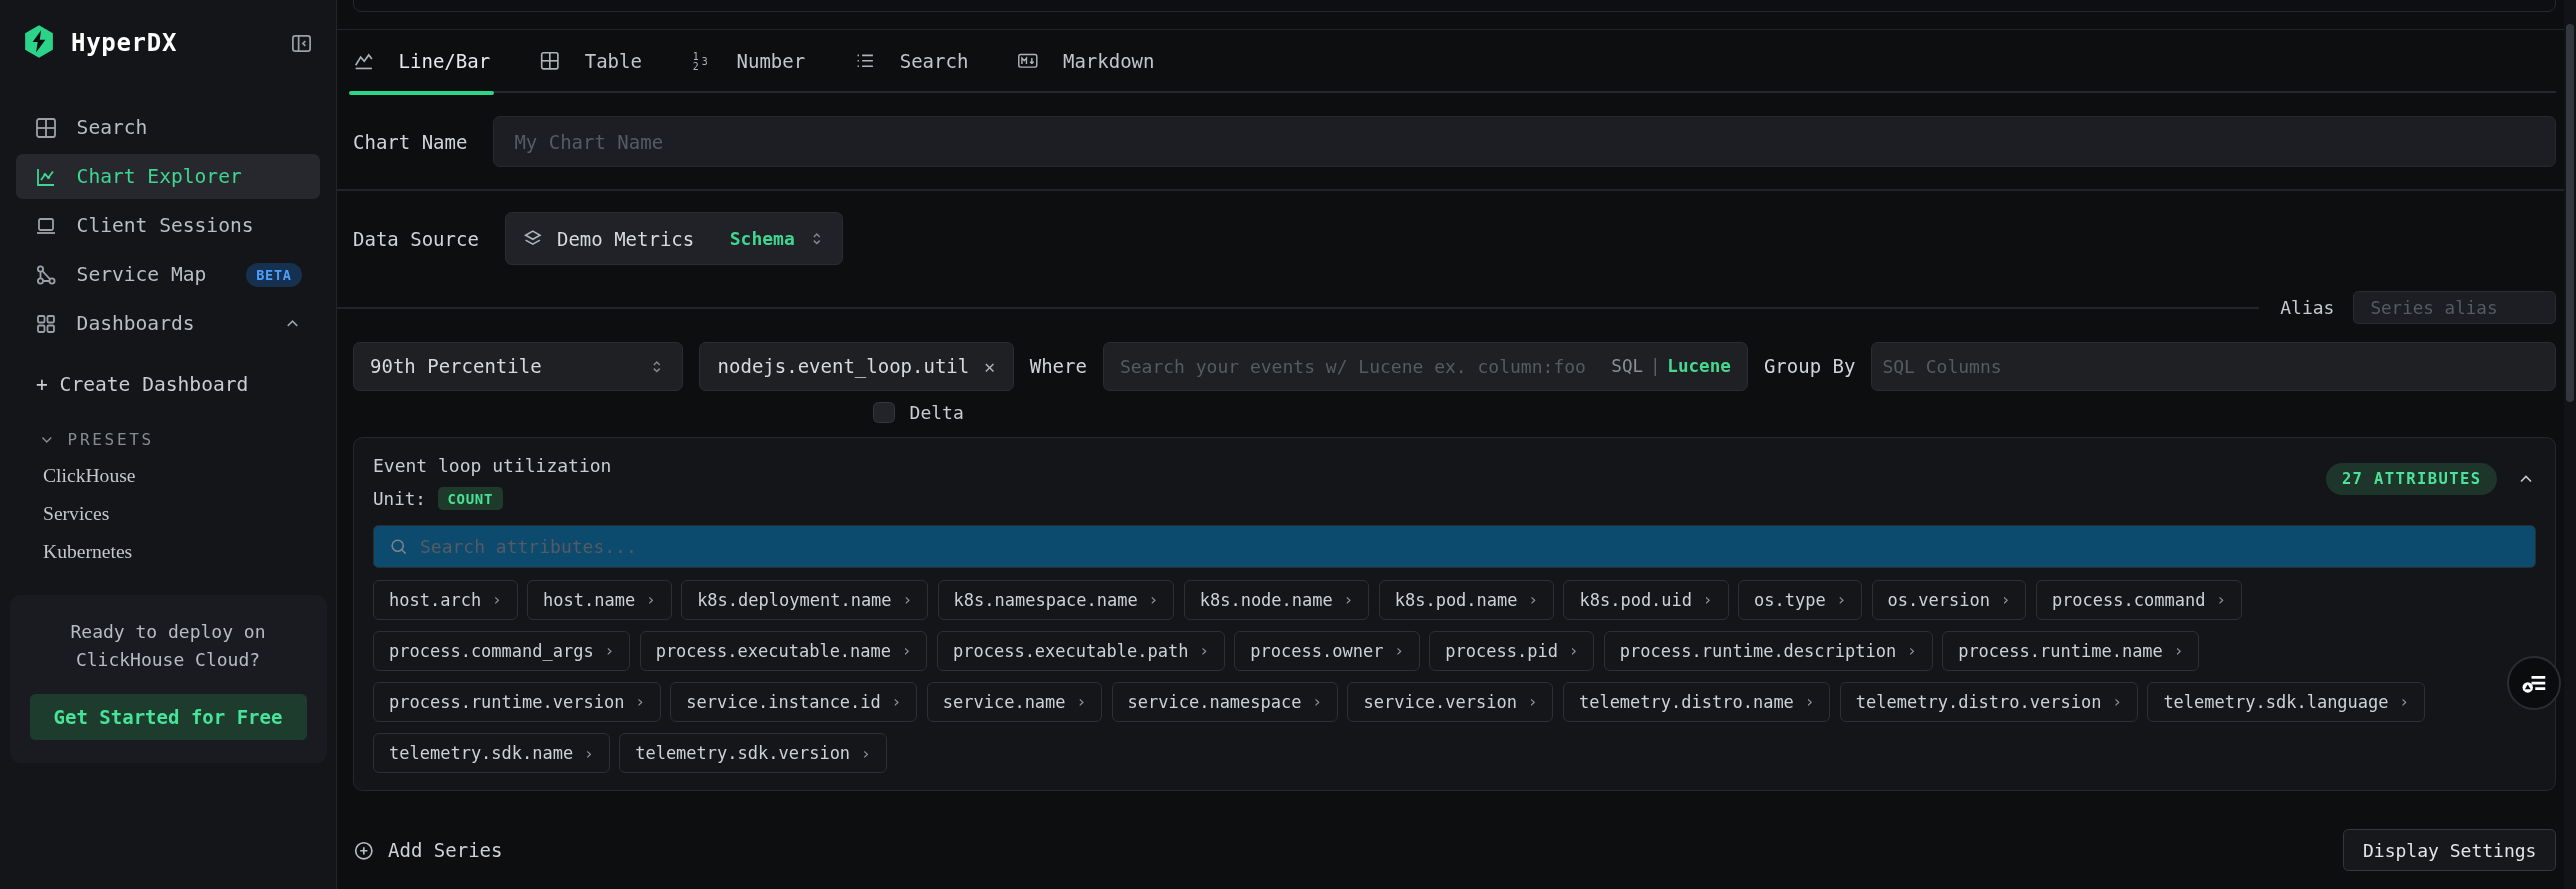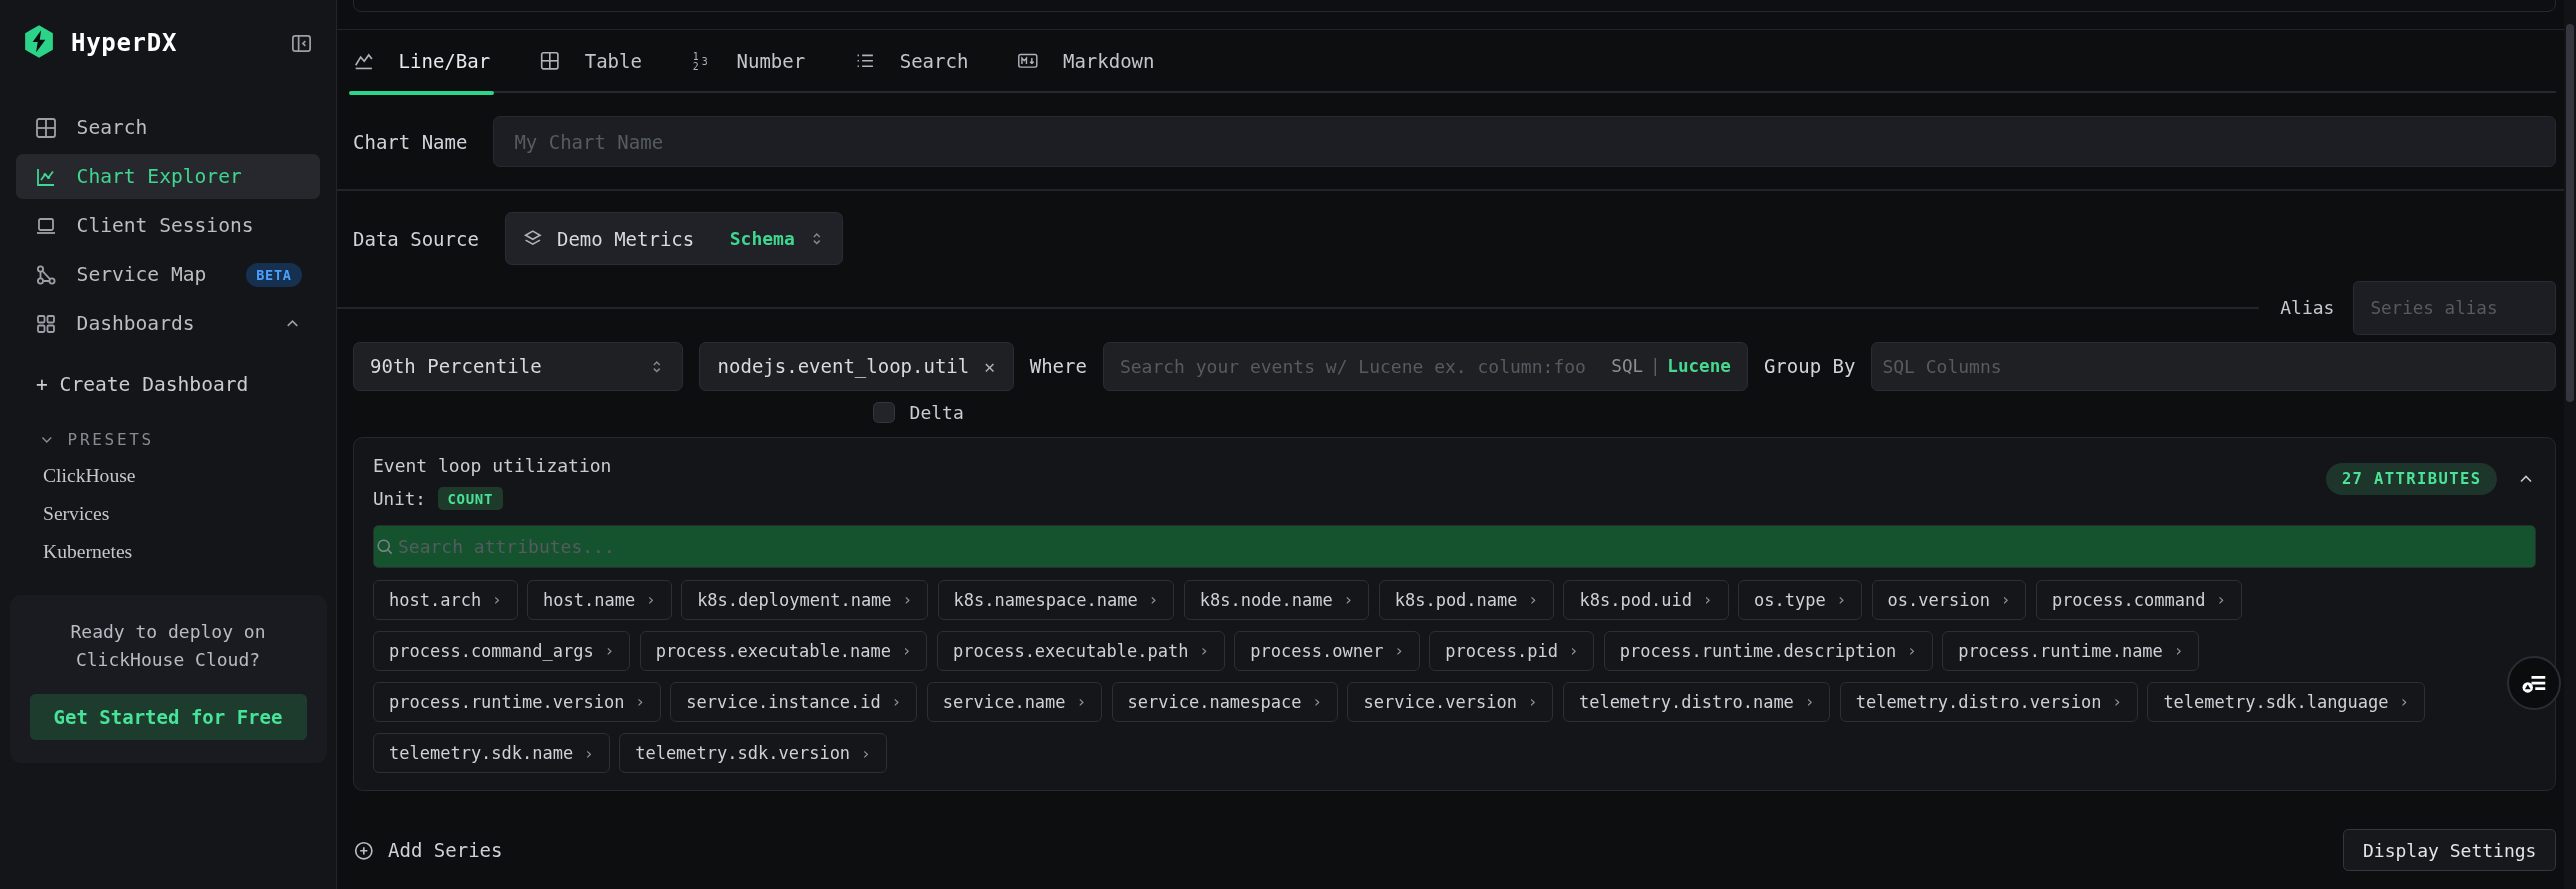--- a/index.html
+++ b/index.html
@@ -101,21 +101,21 @@
   .ds-select .licon { display: flex; color: #aeb3ba; }
   .ds-select .licon svg { width: 21.6px; height: 21.6px; }
   .schema-link { margin-left: auto; color: #3fd68f; font-weight: bold; font-size: 18px; }
   .updown { display: flex; color: #85898f; }
   .updown svg { width: 17.6px; height: 17.6px; }
 
   .alias-row { margin-top: 22px; display: flex; align-items: center; height: 41px; }
   .alias-line { flex: 1; height: 1.4px; background: #212429; margin-left: -16px; }
   .alias-label { margin: 0 19px 0 21.6px; font-size: 18px; color: #c6cad0; }
   .alias-input {
-    width: 203px; height: 54px; background: #1c1e23; border: 1.4px solid #292c31;
+    width: 203px; height: 33px; background: #1c1e23; border: 1.4px solid #292c31;
     border-radius: 5.4px; font-size: 17.6px; color: #d6d9dd; padding: 0 16px;
   }
 
   .series-row { margin-top: 13.5px; display: flex; align-items: center; gap: 16px; }
   .box { background: #1e2024; border: 1.4px solid #2a2d33; border-radius: 6.8px; height: 49px; }
   .agg-select {
     width: 330px; display: flex; align-items: center; justify-content: space-between;
     padding: 0 16px; font-size: 19px; color: #d6d9dd; cursor: pointer;
   }
   .metric-tag { display: flex; align-items: center; gap: 15px; padding: 0 17.6px; font-size: 19px; color: #d6d9dd; }
@@ -146,22 +146,22 @@
   }
   .attr-right { display: flex; align-items: center; gap: 19px; margin-top: 8px; }
   .attr-badge {
     background: #1d352a; color: #4ae397; font-size: 15.5px; font-weight: bold;
     letter-spacing: 1.4px; padding: 6.8px 16px; border-radius: 675px;
   }
   .chev-up-btn { color: #c6cad0; display: flex; cursor: pointer; }
   .chev-up-btn svg { width: 20px; height: 20px; }
 
   .attr-search {
-    margin-top: 15px; height: 43px; background: #14532d; border: 1.4px solid #292c31;
-    border-radius: 5.4px; display: flex; align-items: center; gap: 4px; padding: 0 1px;
+    margin-top: 15px; height: 43px; background: #0c4a6e; border: 1.4px solid #292c31;
+    border-radius: 5.4px; display: flex; align-items: center; gap: 12px; padding: 0 15px;
   }
   .attr-search .sicon { display: flex; color: #7d828a; }
   .attr-search .sicon svg { width: 19px; height: 19px; }
   .attr-search input { flex: 1; background: transparent; border: none; font-size: 18px; color: #d6d9dd; }
 
   .resource-row { margin-top: 17.6px; display: flex; align-items: center; gap: 13.5px; }
   .resource-label { font-size: 17.6px; color: #cfd3d9; font-weight: bold; }
   .resource-count { background: #2b2e35; color: #e8eaee; font-size: 15px; font-weight: bold; padding: 2.7px 8.8px; border-radius: 6px; }
 
   .chips { margin-top: 12px; display: flex; flex-wrap: wrap; gap: 11.5px 9.5px; max-width: 2068px; }

